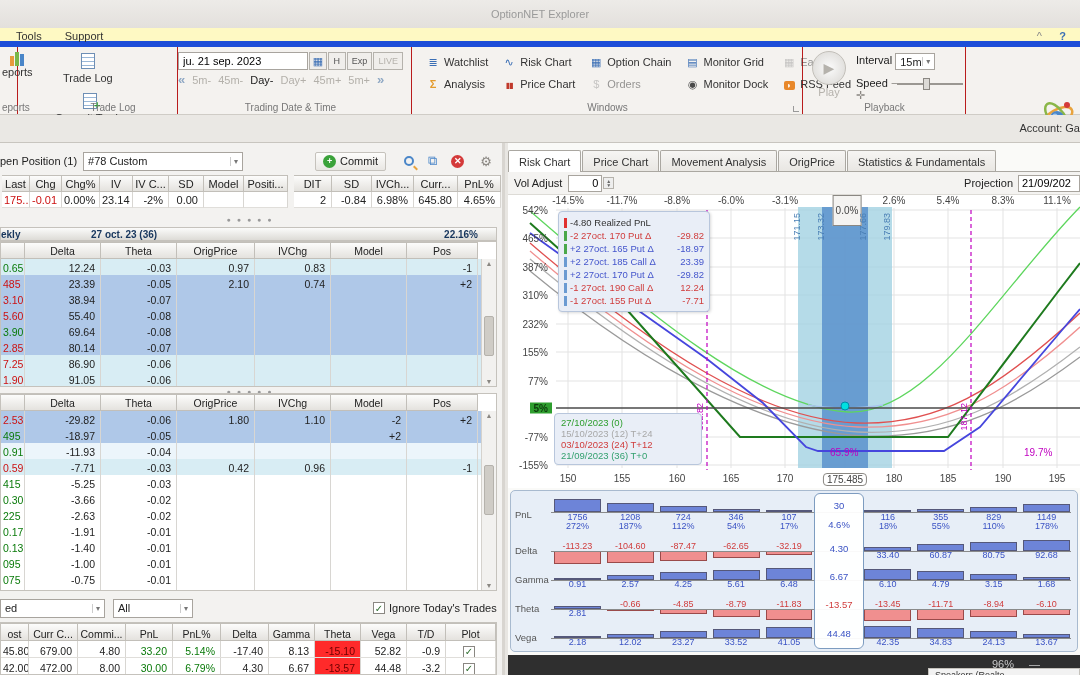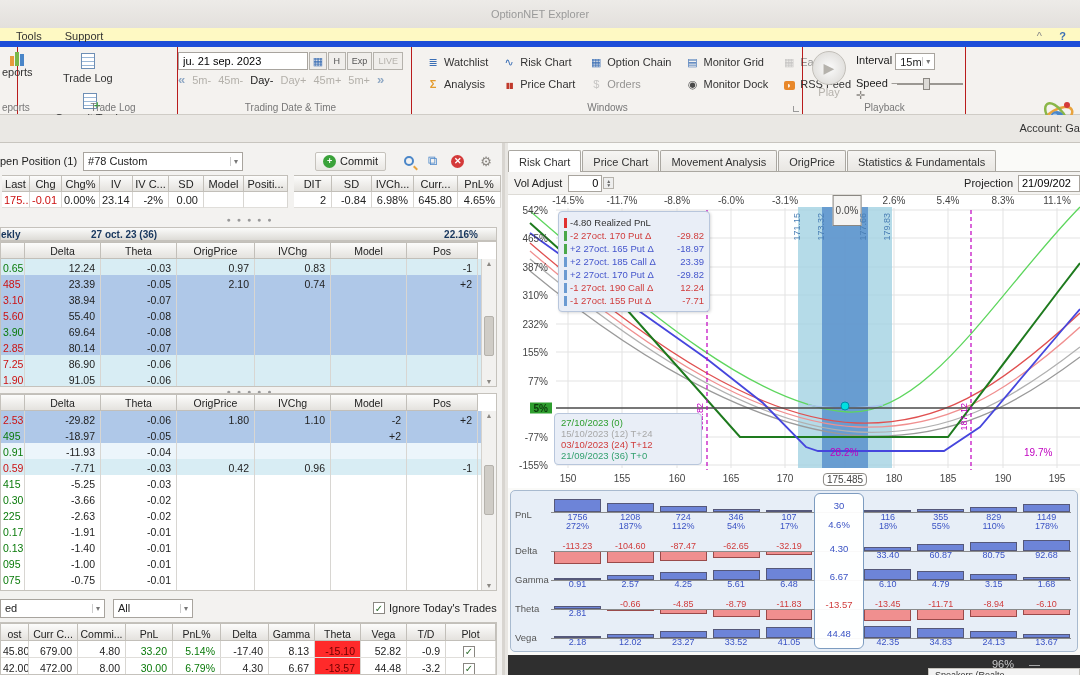--- a/index.html
+++ b/index.html
@@ -647,21 +647,21 @@
       <line x1="463" y1="15" x2="463" y2="275" stroke="#c000c0" stroke-width="1.2" stroke-dasharray="4 3"></line>
       <circle cx="337" cy="211" r="4" fill="#00e0e0" stroke="#008aaa"></circle>
     </svg>
     <div class="axlabel" style="top: 0px; left: 60px;">-14.5%</div><div class="axlabel" style="top: 0px; left: 114px;">-11.7%</div><div class="axlabel" style="top: 0px; left: 169px;">-8.8%</div><div class="axlabel" style="top: 0px; left: 223px;">-6.0%</div><div class="axlabel" style="top: 0px; left: 277px;">-3.1%</div><div class="axlabel boxed" style="top: 0px; left: 339px;">0.0%</div><div class="axlabel" style="top: 0px; left: 386px;">2.6%</div><div class="axlabel" style="top: 0px; left: 440px;">5.4%</div><div class="axlabel" style="top: 0px; left: 495px;">8.3%</div><div class="axlabel" style="top: 0px; left: 549px;">11.1%</div>
     <div class="ylabel" style="top: 15px;">542%</div><div class="ylabel" style="top: 43px;">465%</div><div class="ylabel" style="top: 72px;">387%</div><div class="ylabel" style="top: 100px;">310%</div><div class="ylabel" style="top: 129px;">232%</div><div class="ylabel" style="top: 157px;">155%</div><div class="ylabel" style="top: 186px;">77%</div><div class="ylabel ygreen" style="top: 213px;">5%</div><div class="ylabel" style="top: 242px;">-77%</div><div class="ylabel" style="top: 270px;">-155%</div>
     <div class="axlabel" style="top: 278px; left: 60px;">150</div><div class="axlabel" style="top: 278px; left: 114px;">155</div><div class="axlabel" style="top: 278px; left: 169px;">160</div><div class="axlabel" style="top: 278px; left: 223px;">165</div><div class="axlabel" style="top: 278px; left: 277px;">170</div><div class="axlabel pricebox" style="top: 278px; left: 337px;">175.485</div><div class="axlabel" style="top: 278px; left: 386px;">180</div><div class="axlabel" style="top: 278px; left: 440px;">185</div><div class="axlabel" style="top: 278px; left: 495px;">190</div><div class="axlabel" style="top: 278px; left: 549px;">195</div>
     <div class="vtext bandlbl" style="top: 18px; left: 284px;">171.15</div><div class="vtext bandlbl" style="top: 18px; left: 308px;">173.32</div><div class="vtext bandlbl" style="top: 18px; left: 350px;">177.66</div><div class="vtext bandlbl" style="top: 18px; left: 374px;">179.83</div>
     <div class="vtext sdlbl" style="left:187px;top:208px">162.82</div>
     <div class="vtext sdlbl" style="left:451px;top:208px">187.12</div>
     <div class="pctnote" style="left:108px;top:252px">14.4%</div>
-    <div class="pctnote" style="left:322px;top:252px">28.2%</div>
+    <div class="pctnote" style="left:322px;top:252px">65.9%</div>
     <div class="pctnote" style="left:516px;top:252px">19.7%</div>
     <div id="legend1">
       <div class="lrow">
           <span class="ltick" style="background: rgb(224, 48, 48);"></span>
           <span class="txt k">-4.80 Realized PnL</span>
           <span class="num k"></span>
         </div>
         <div class="lrow">
           <span class="ltick" style="background: rgb(74, 168, 74);"></span>
           <span class="txt r">-2 27oct. 170 Put Δ</span>

